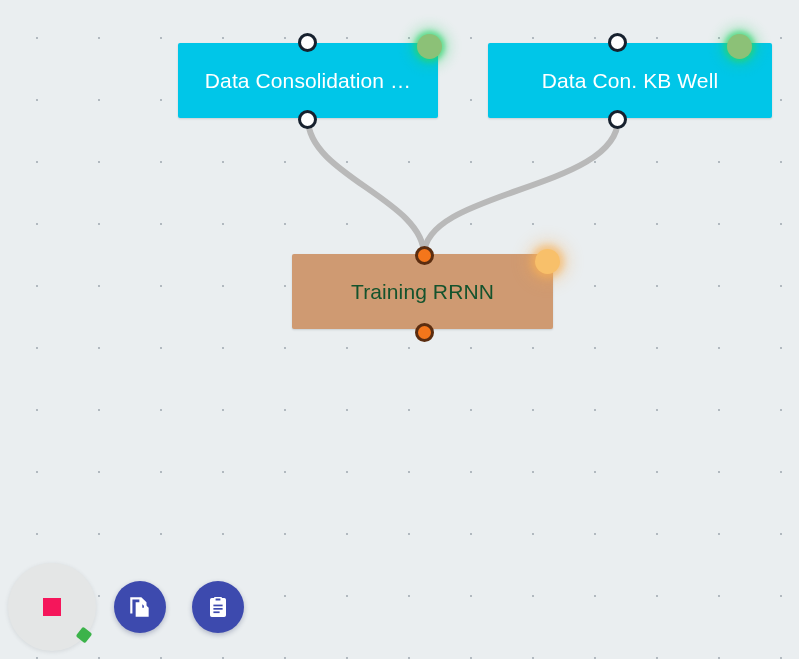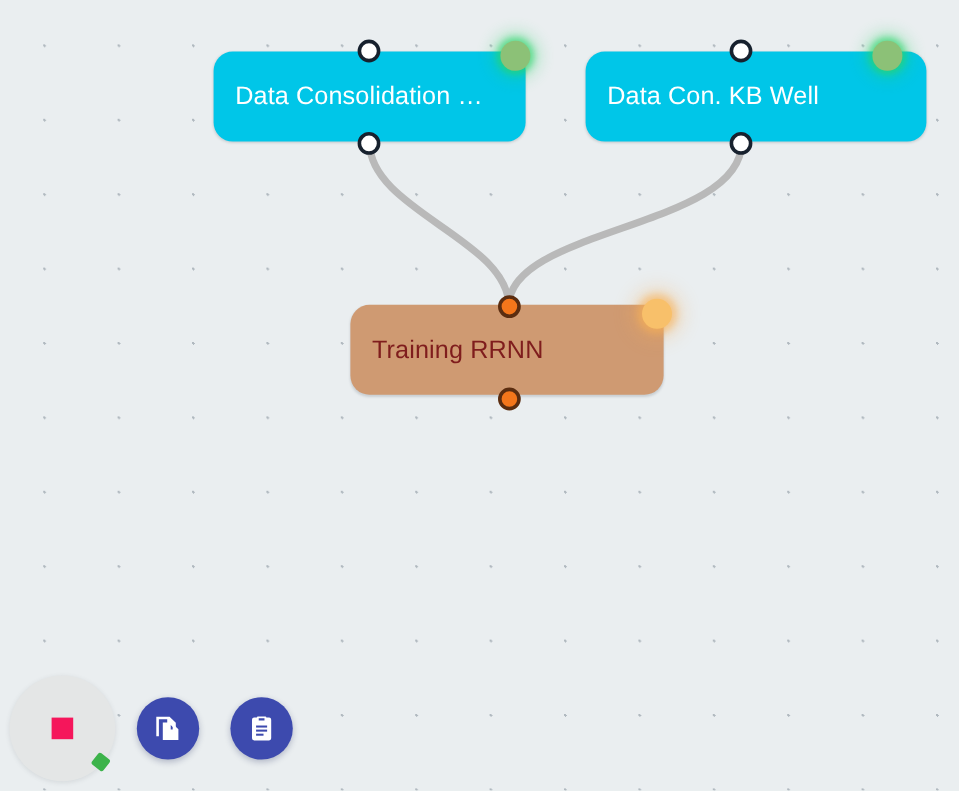--- a/index.html
+++ b/index.html
@@ -39,40 +39,41 @@
   .edge-path {
     fill: none;
     stroke: #b9b9b9;
     stroke-width: 6;
     stroke-linecap: round;
   }
   
   .node {
     position: absolute;
     box-sizing: border-box;
-    border-radius: 16px;
+    border-radius: 2px;
     display: flex;
     align-items: center;
+    justify-content: center;
     box-shadow: 0 1px 2px rgba(40,50,60,0.16);
     user-select: none;
   }
   .node-label {
     color: #ffffff;
     font-size: 21px;
     font-family: "Liberation Sans", sans-serif;
     letter-spacing: 0.1px;
     white-space: nowrap;
     overflow: hidden;
     text-overflow: ellipsis;
     padding: 0 18px;
     text-align: center;
   }
   .node.cyan   { background: #00c6e8; }
   .node.orange { background: #cf9a72; }
-  .node.orange .node-label { color: #7f1d1d; }
+  .node.orange .node-label { color: #14532d; }
 
   
   .port {
     position: absolute;
     width: 19px;
     height: 19px;
     border-radius: 50%;
     box-sizing: border-box;
     z-index: 6;
   }

